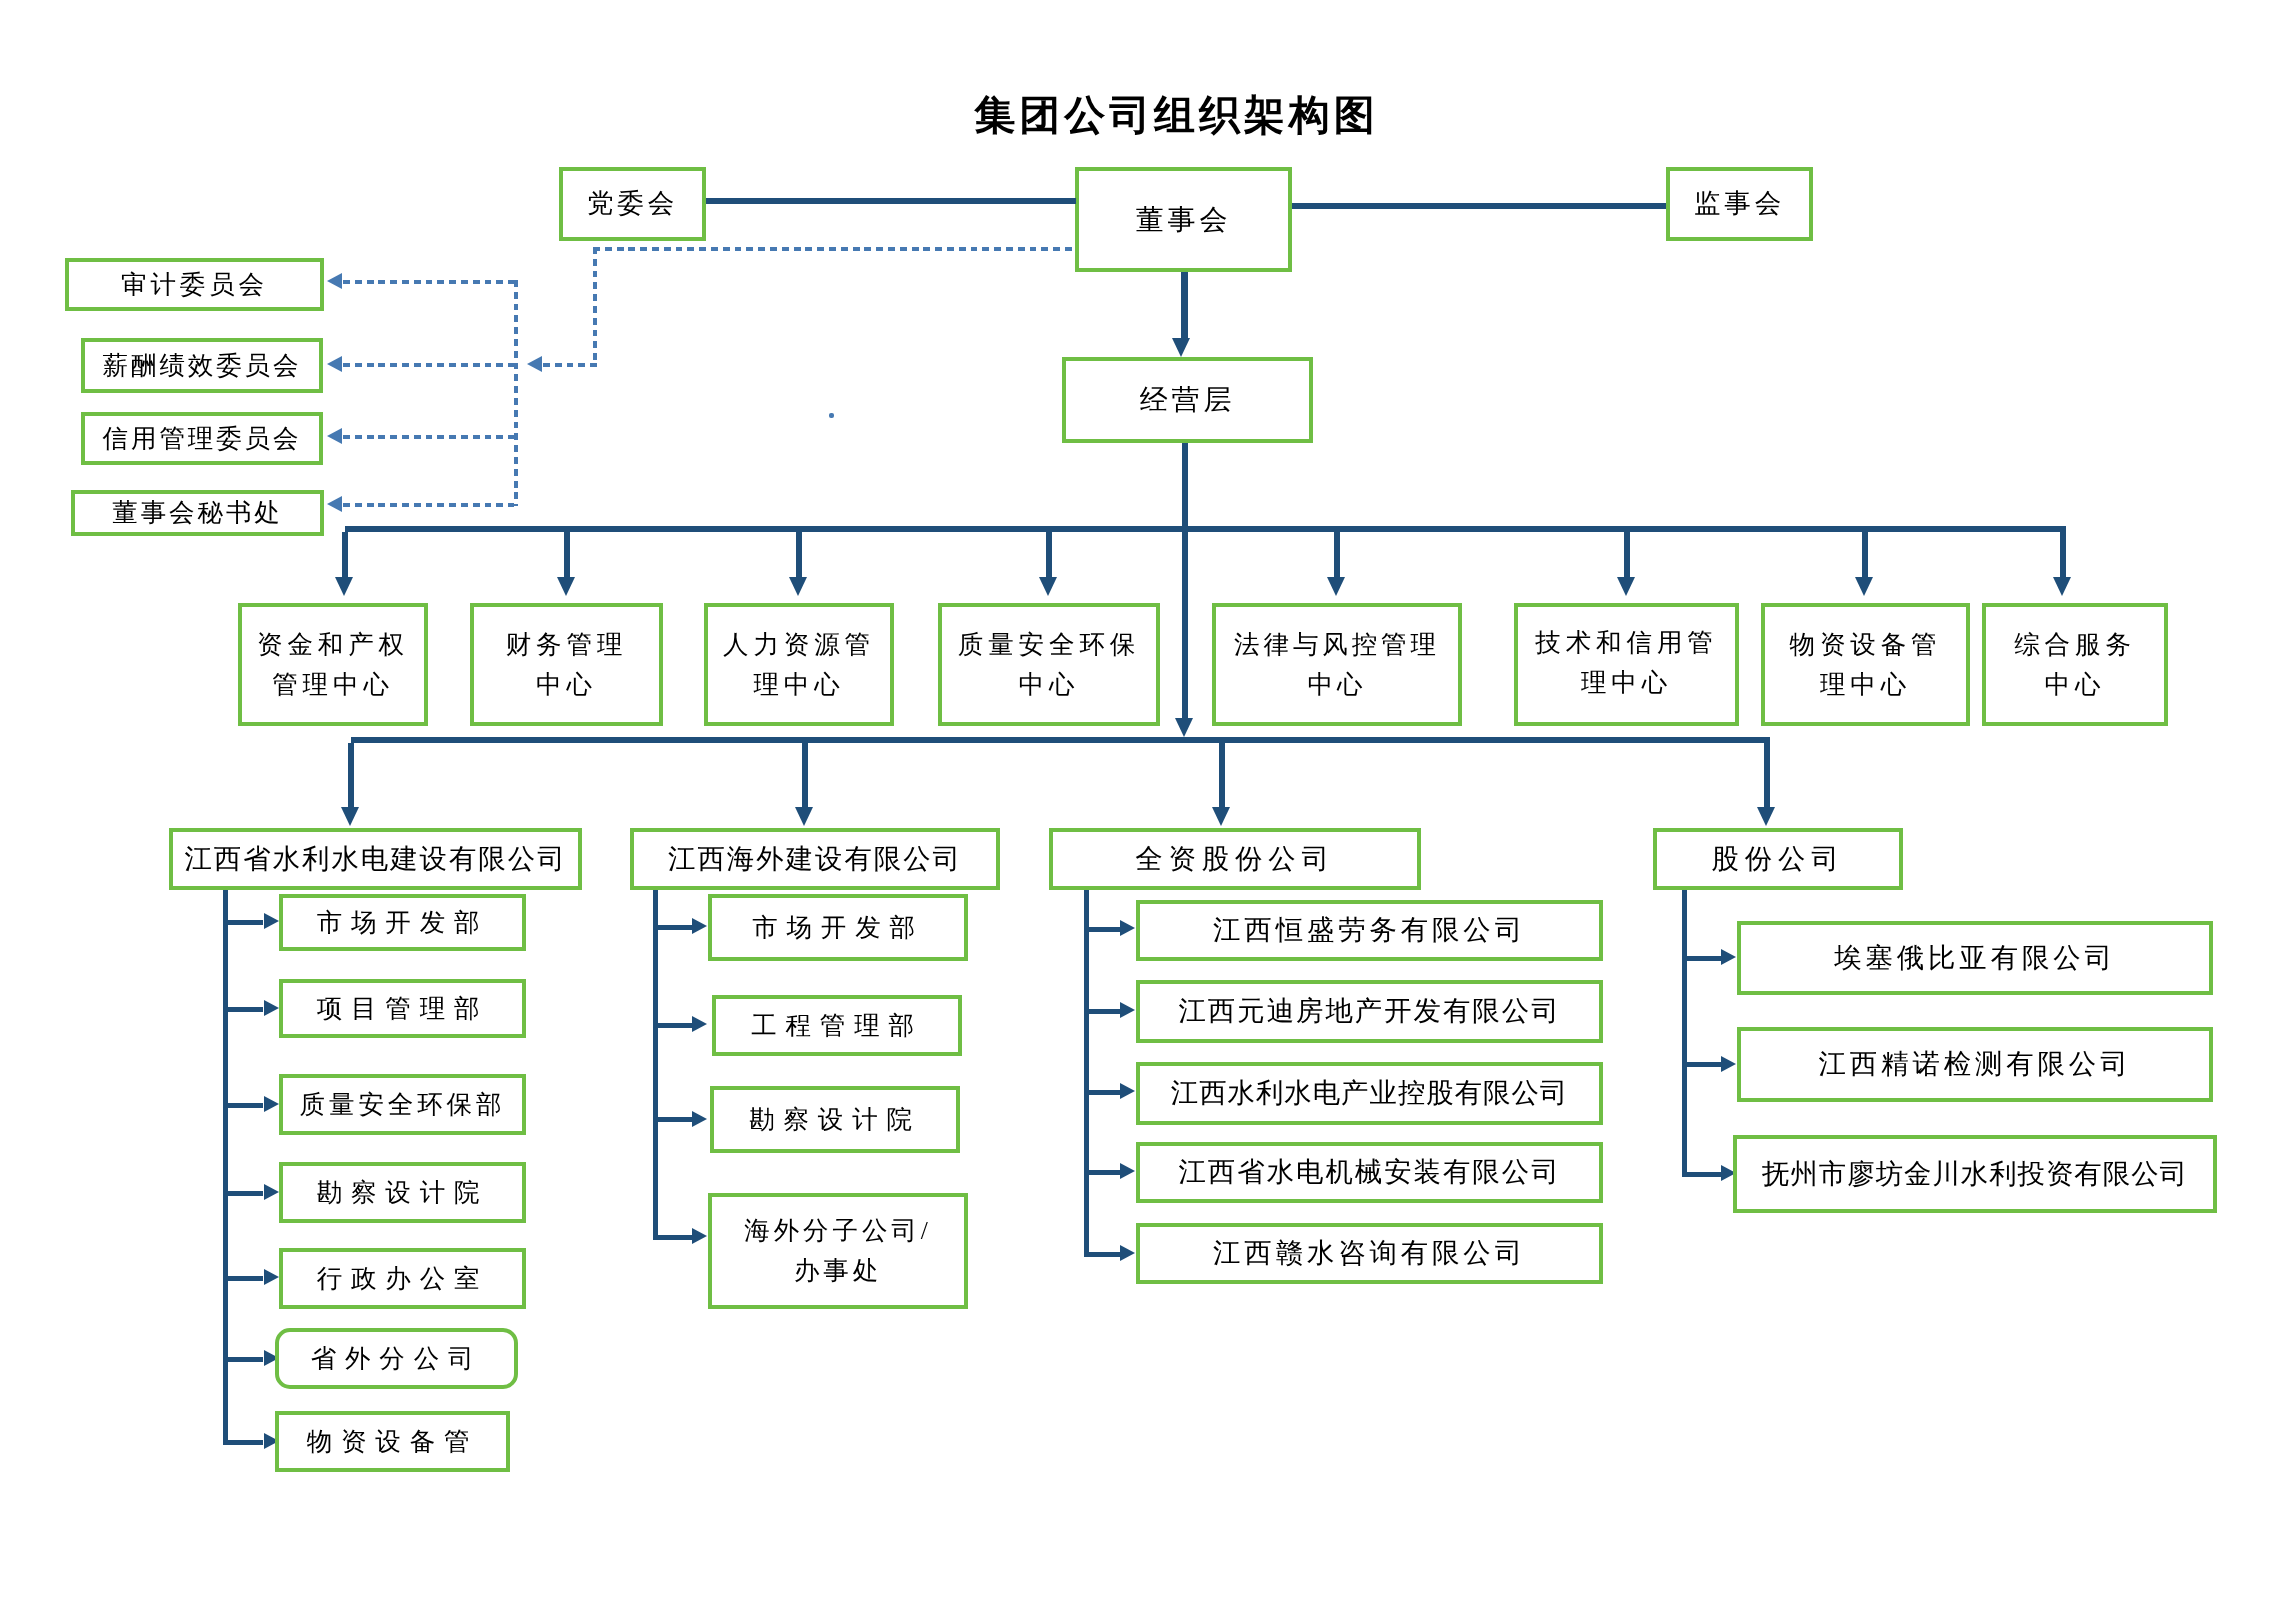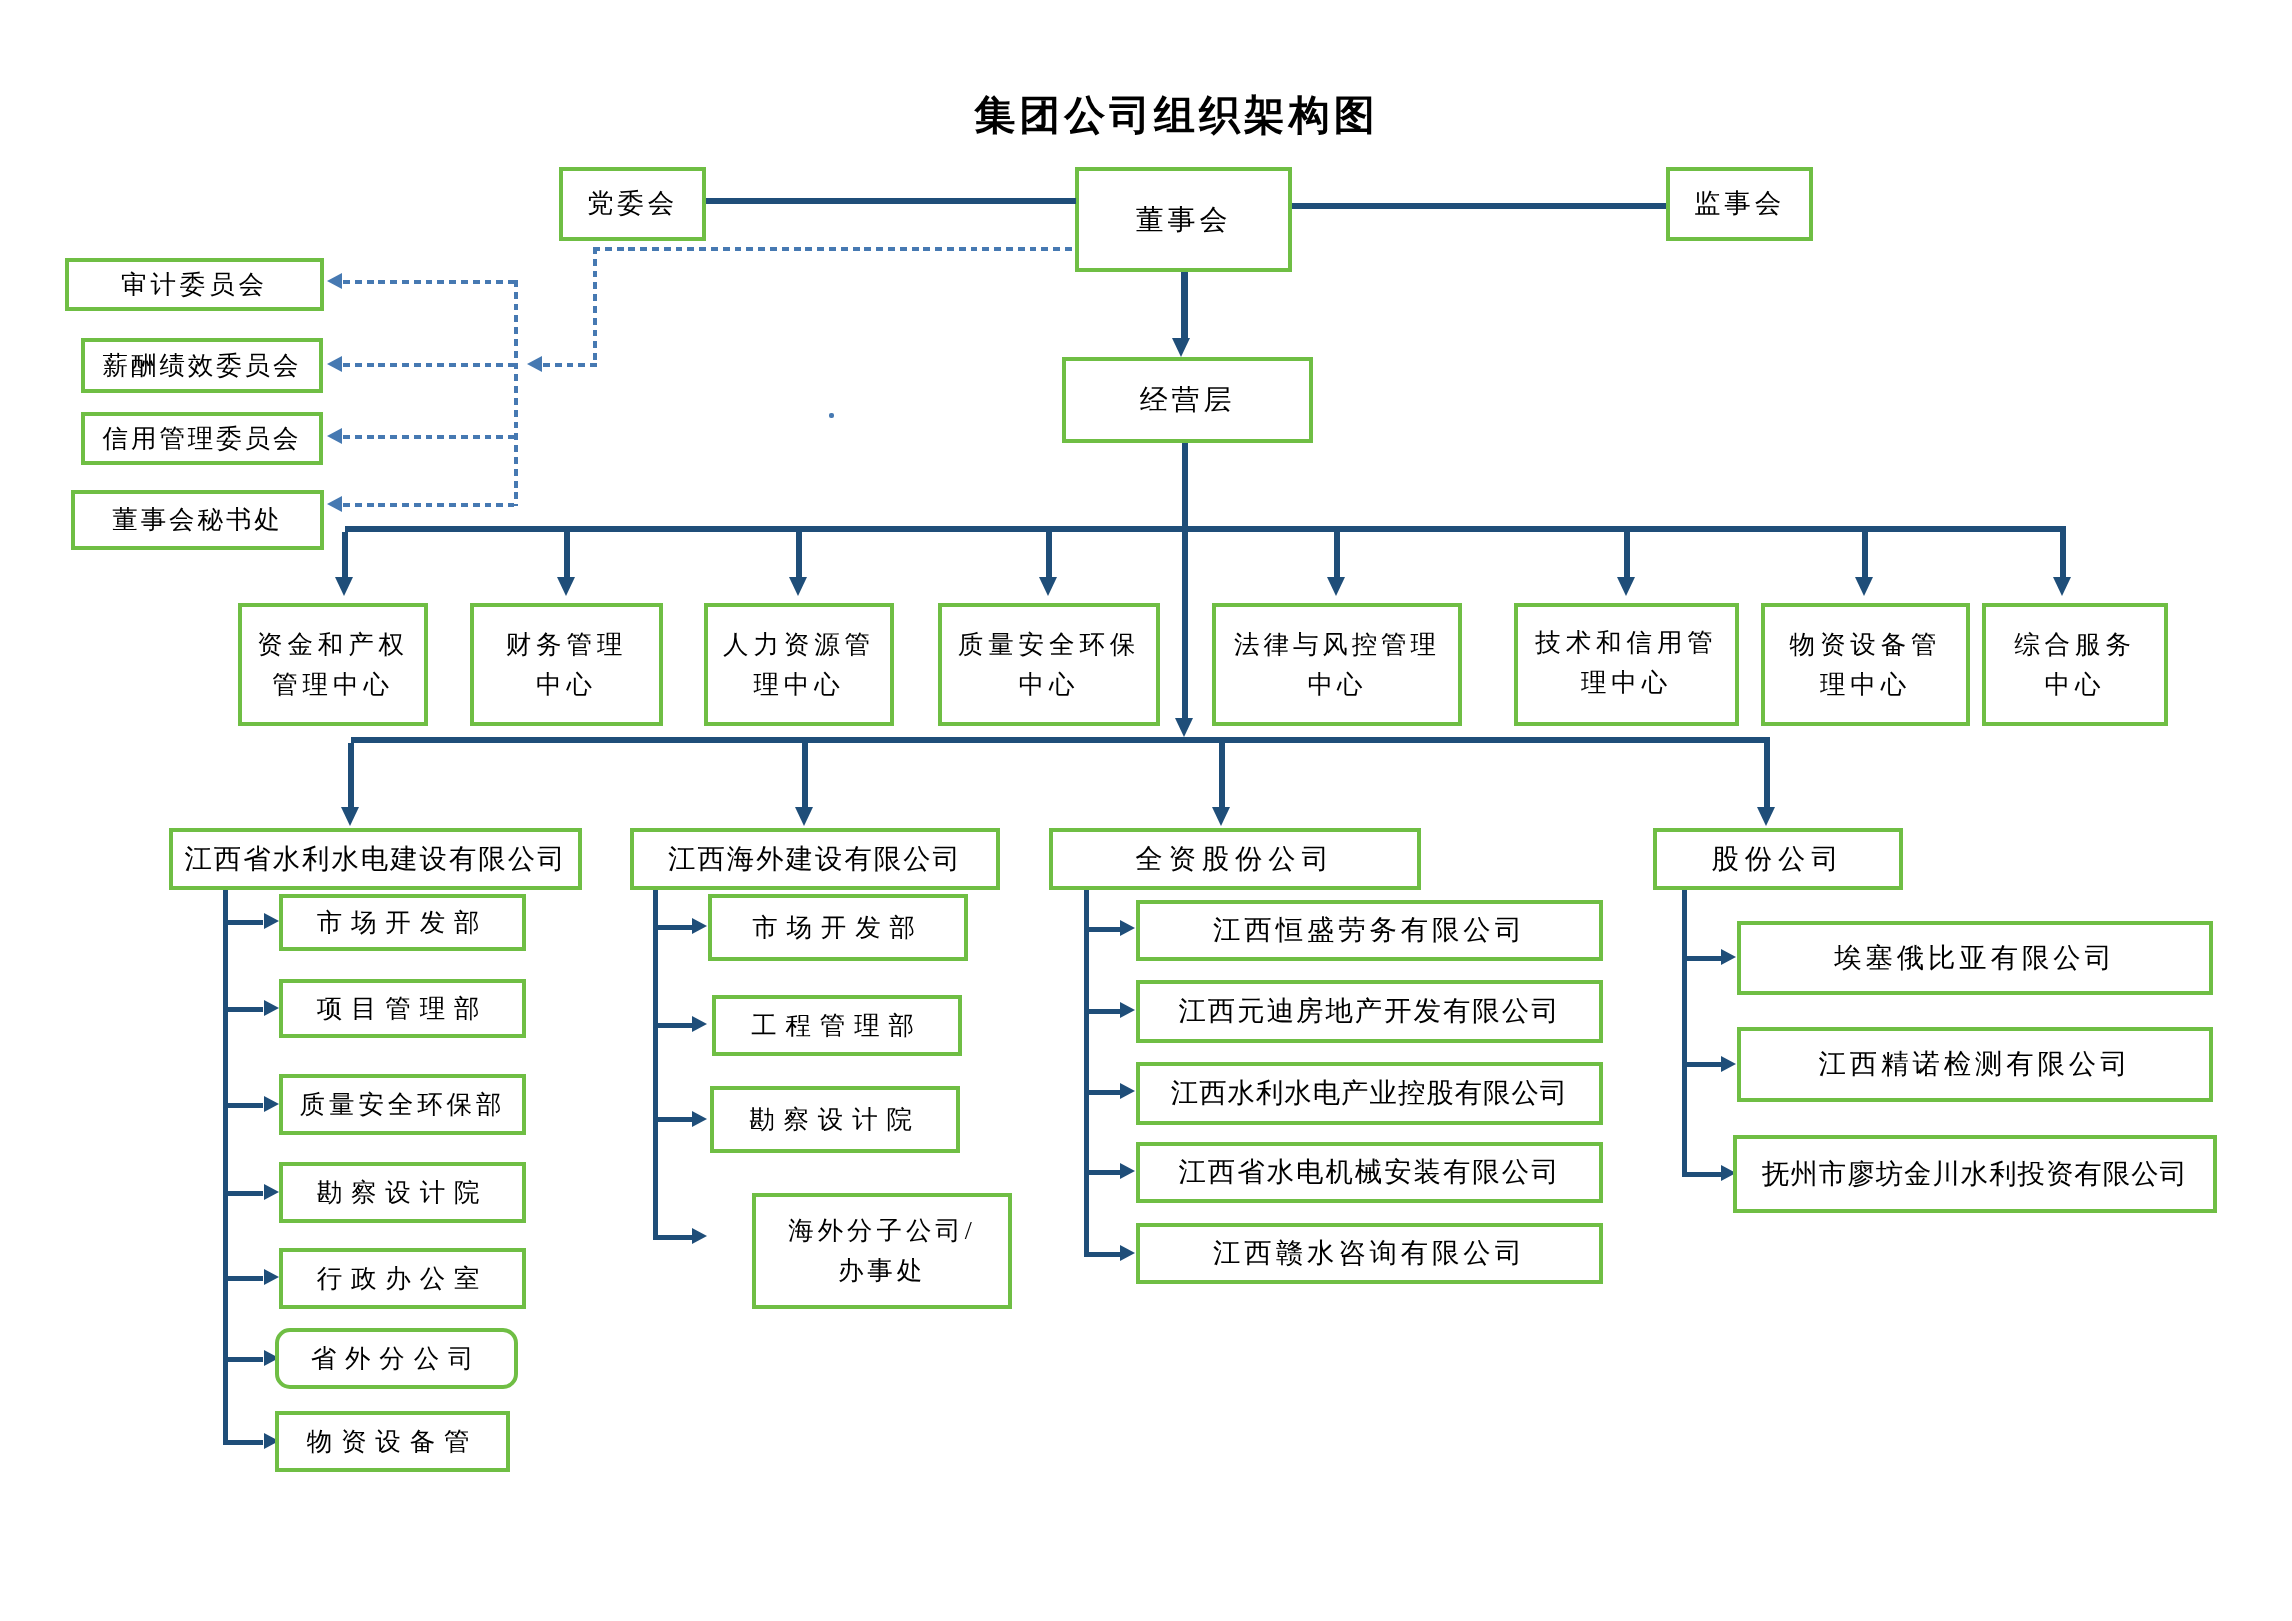--- a/index.html
+++ b/index.html
@@ -11,21 +11,21 @@
   .bx{position:absolute;border:4.9px solid var(--green);background:#fff;box-sizing:border-box;
       display:flex;flex-direction:column;align-items:center;justify-content:center;
       text-align:center;font-size:26.5px;line-height:1.55;}
   .hl{position:absolute;height:5.9px;background:var(--line);}
   .vl{position:absolute;width:5.9px;background:var(--line);}
   .dh{position:absolute;height:3.9px;background-image:repeating-linear-gradient(to right,var(--dot) 0 6.9px,transparent 6.9px 11.8px);}
   .dv{position:absolute;width:3.9px;background-image:repeating-linear-gradient(to bottom,var(--dot) 0 6.9px,transparent 6.9px 11.8px);}
   .ad{position:absolute;width:0;height:0;border-left:9.8px solid transparent;border-right:9.8px solid transparent;border-top:19.6px solid var(--line);}
   .ar{position:absolute;width:0;height:0;border-top:8.8px solid transparent;border-bottom:8.8px solid transparent;border-left:15.7px solid var(--line);}
   .al{position:absolute;width:0;height:0;border-top:8.8px solid transparent;border-bottom:8.8px solid transparent;border-right:15.7px solid var(--dot);}
-  .pre{white-space:pre-line;margin-left:44px;}
+  .pre{white-space:pre-line;}
   .speck{position:absolute;width:4.9px;height:4.9px;background:var(--dot);border-radius:2px;}
 </style>
 </head>
 <body>
 
 <div id="canvas">
 
   <div class="title" style="left:863px;top:88px;width:627px;">集团公司组织架构图</div>
 
   <div class="bx" style="left:559px;top:167px;width:147px;height:74px;letter-spacing:3.9px;">党委会</div>
@@ -34,21 +34,21 @@
   <div class="bx" style="left:1062px;top:357px;width:251px;height:86px;font-size:28px;letter-spacing:3.9px;">经营层</div>
 
   <div class="hl" style="left:706px;top:198px;width:370px;"></div>
   <div class="hl" style="left:1292px;top:203px;width:374px;"></div>
   <div class="vl" style="left:1181px;top:272px;height:69px;width:6.9px;"></div>
   <div class="ad" style="left:1172px;top:338px;"></div>
 
   <div class="bx" style="left:65px;top:258px;width:259px;height:53px;font-size:25.5px;letter-spacing:3.9px;">审计委员会</div>
   <div class="bx" style="left:81px;top:338px;width:242px;height:55px;font-size:25.5px;letter-spacing:2.9px;">薪酬绩效委员会</div>
   <div class="bx" style="left:81px;top:412px;width:242px;height:53px;font-size:25.5px;letter-spacing:2.9px;">信用管理委员会</div>
-  <div class="bx" style="left:71px;top:490px;width:253px;height:60px;font-size:25.5px;letter-spacing:2.9px;">董事会秘书处</div>
+  <div class="bx" style="left:71px;top:490px;width:253px;height:46px;font-size:25.5px;letter-spacing:2.9px;">董事会秘书处</div>
 
   <div class="dv" style="left:514px;top:280px;height:226px;"></div>
   <div class="dh" style="left:343px;top:280px;width:171px;"></div>
   <div class="al" style="left:327px;top:273px;"></div>
   <div class="dh" style="left:343px;top:363px;width:171px;"></div>
   <div class="al" style="left:327px;top:356px;"></div>
   <div class="dh" style="left:343px;top:435px;width:171px;"></div>
   <div class="al" style="left:327px;top:428px;"></div>
   <div class="dh" style="left:343px;top:503px;width:171px;"></div>
   <div class="al" style="left:327px;top:496px;"></div>

